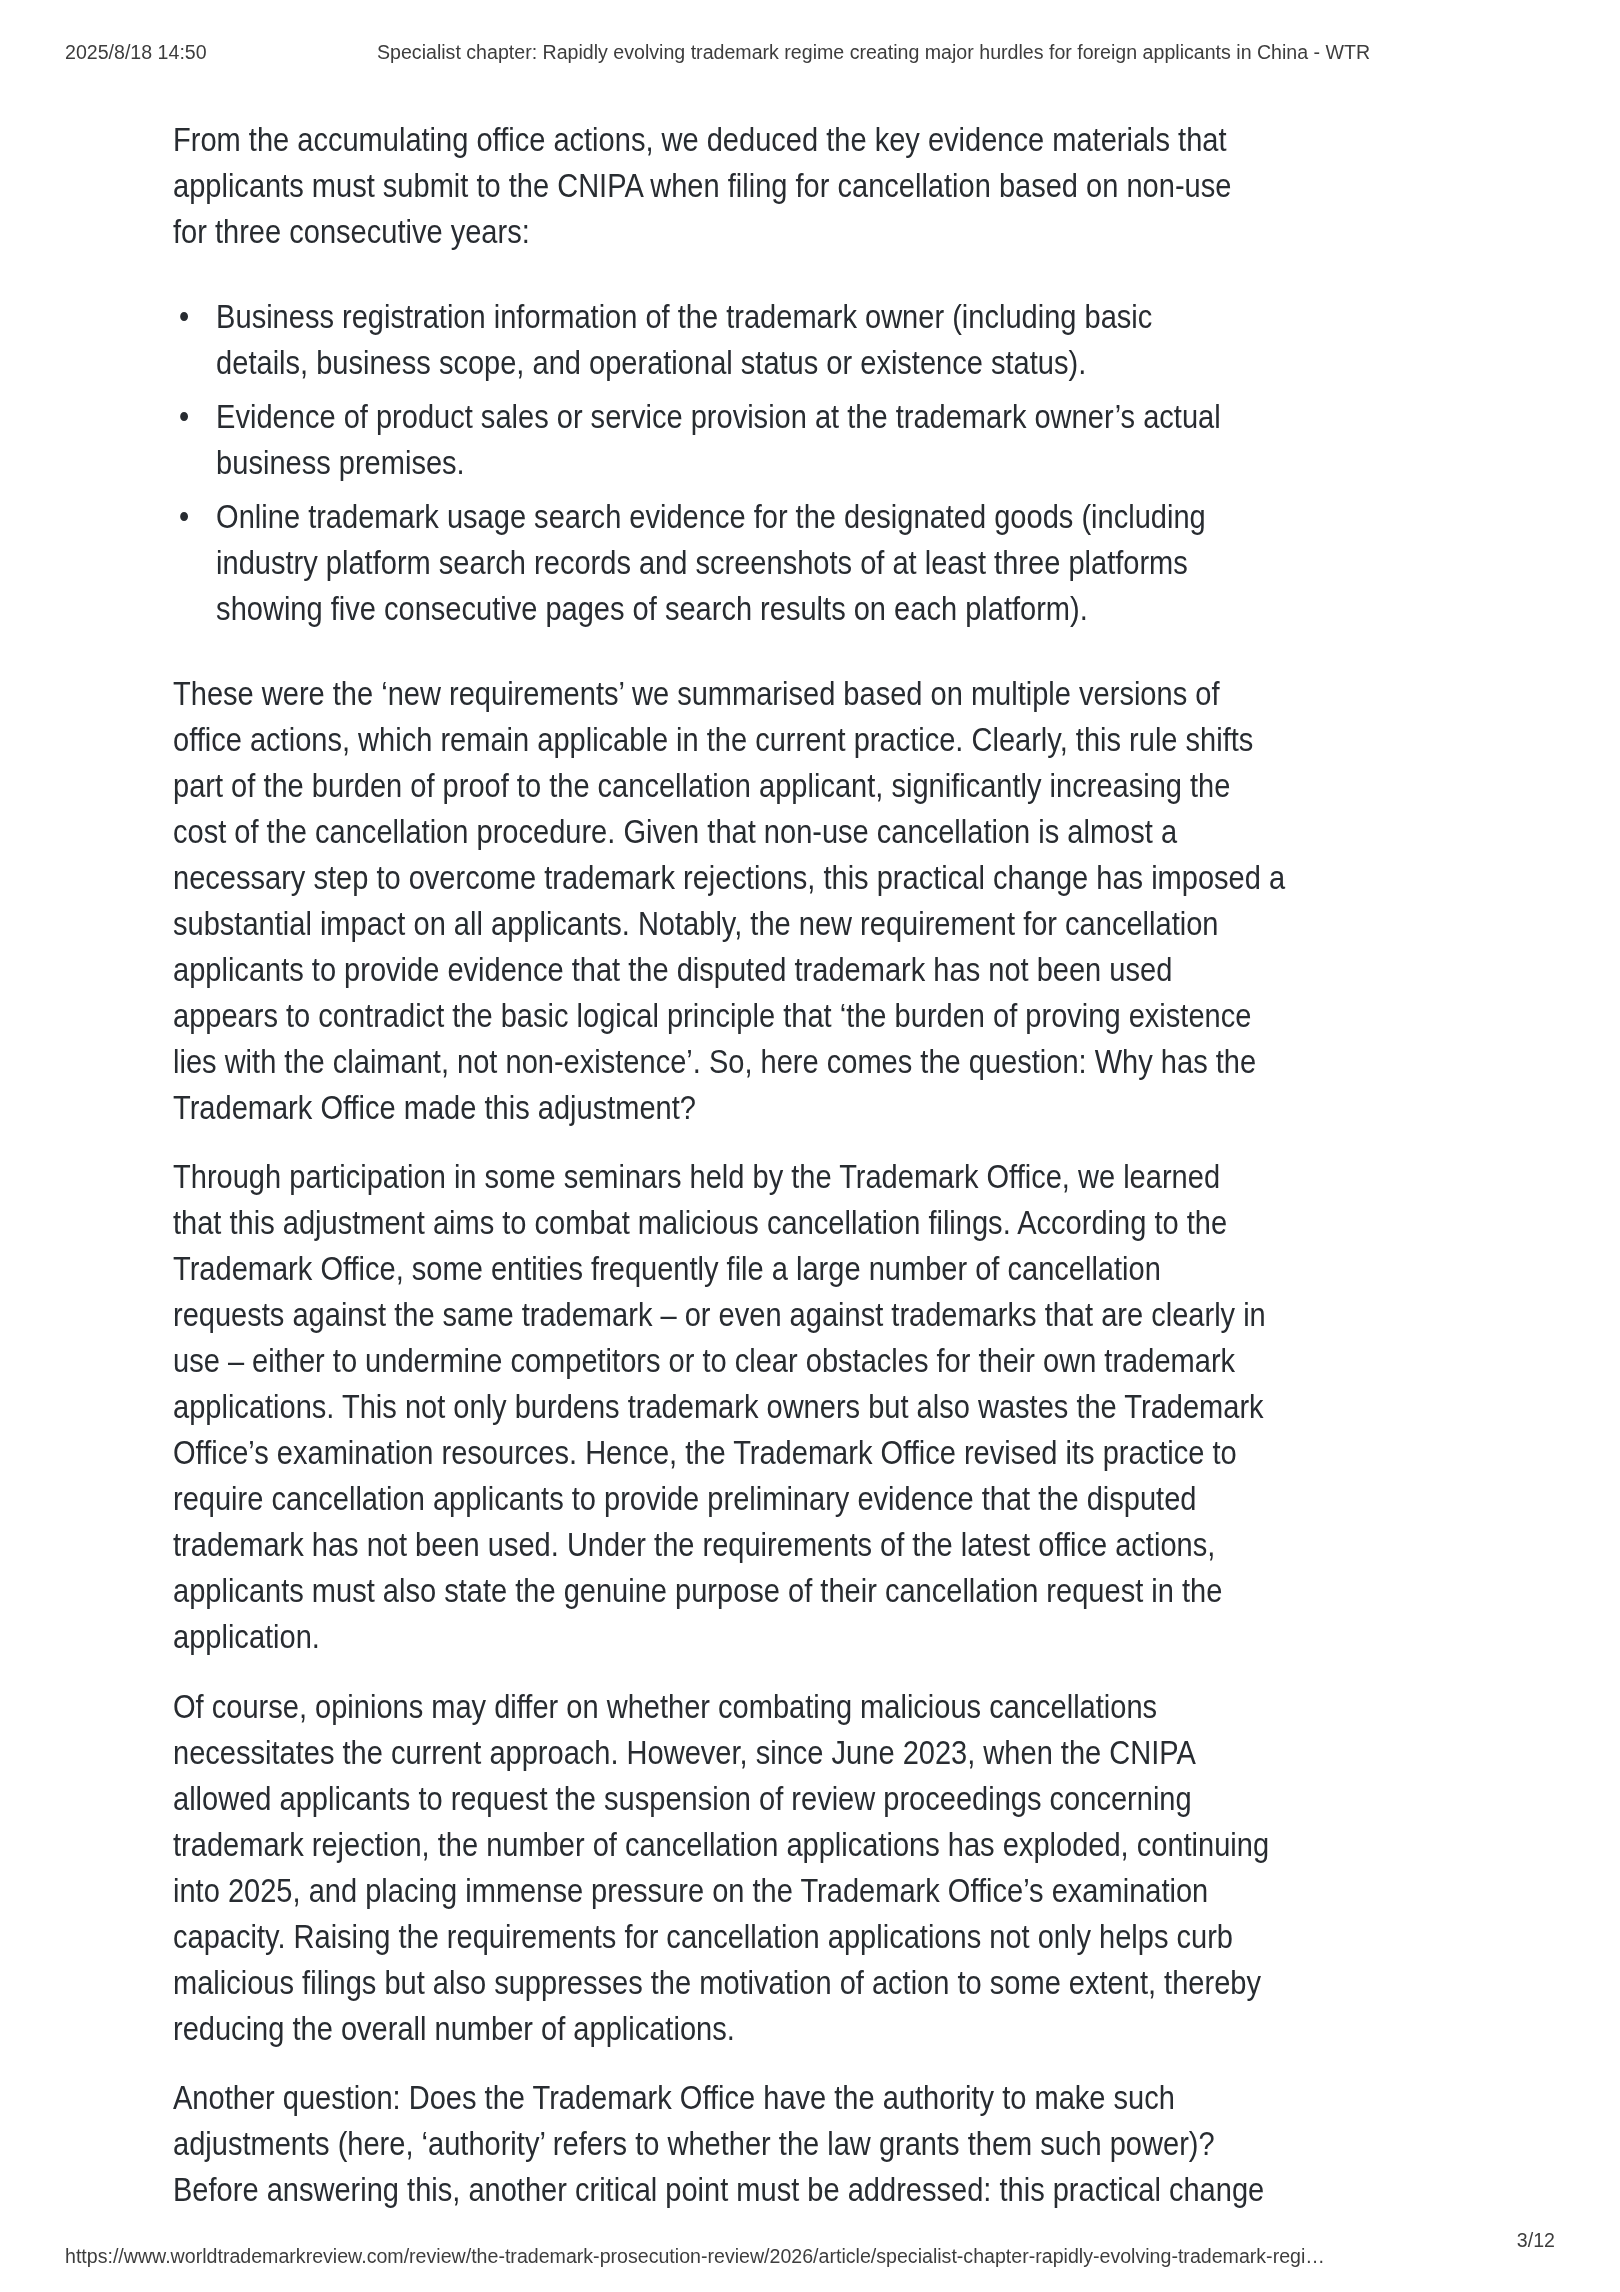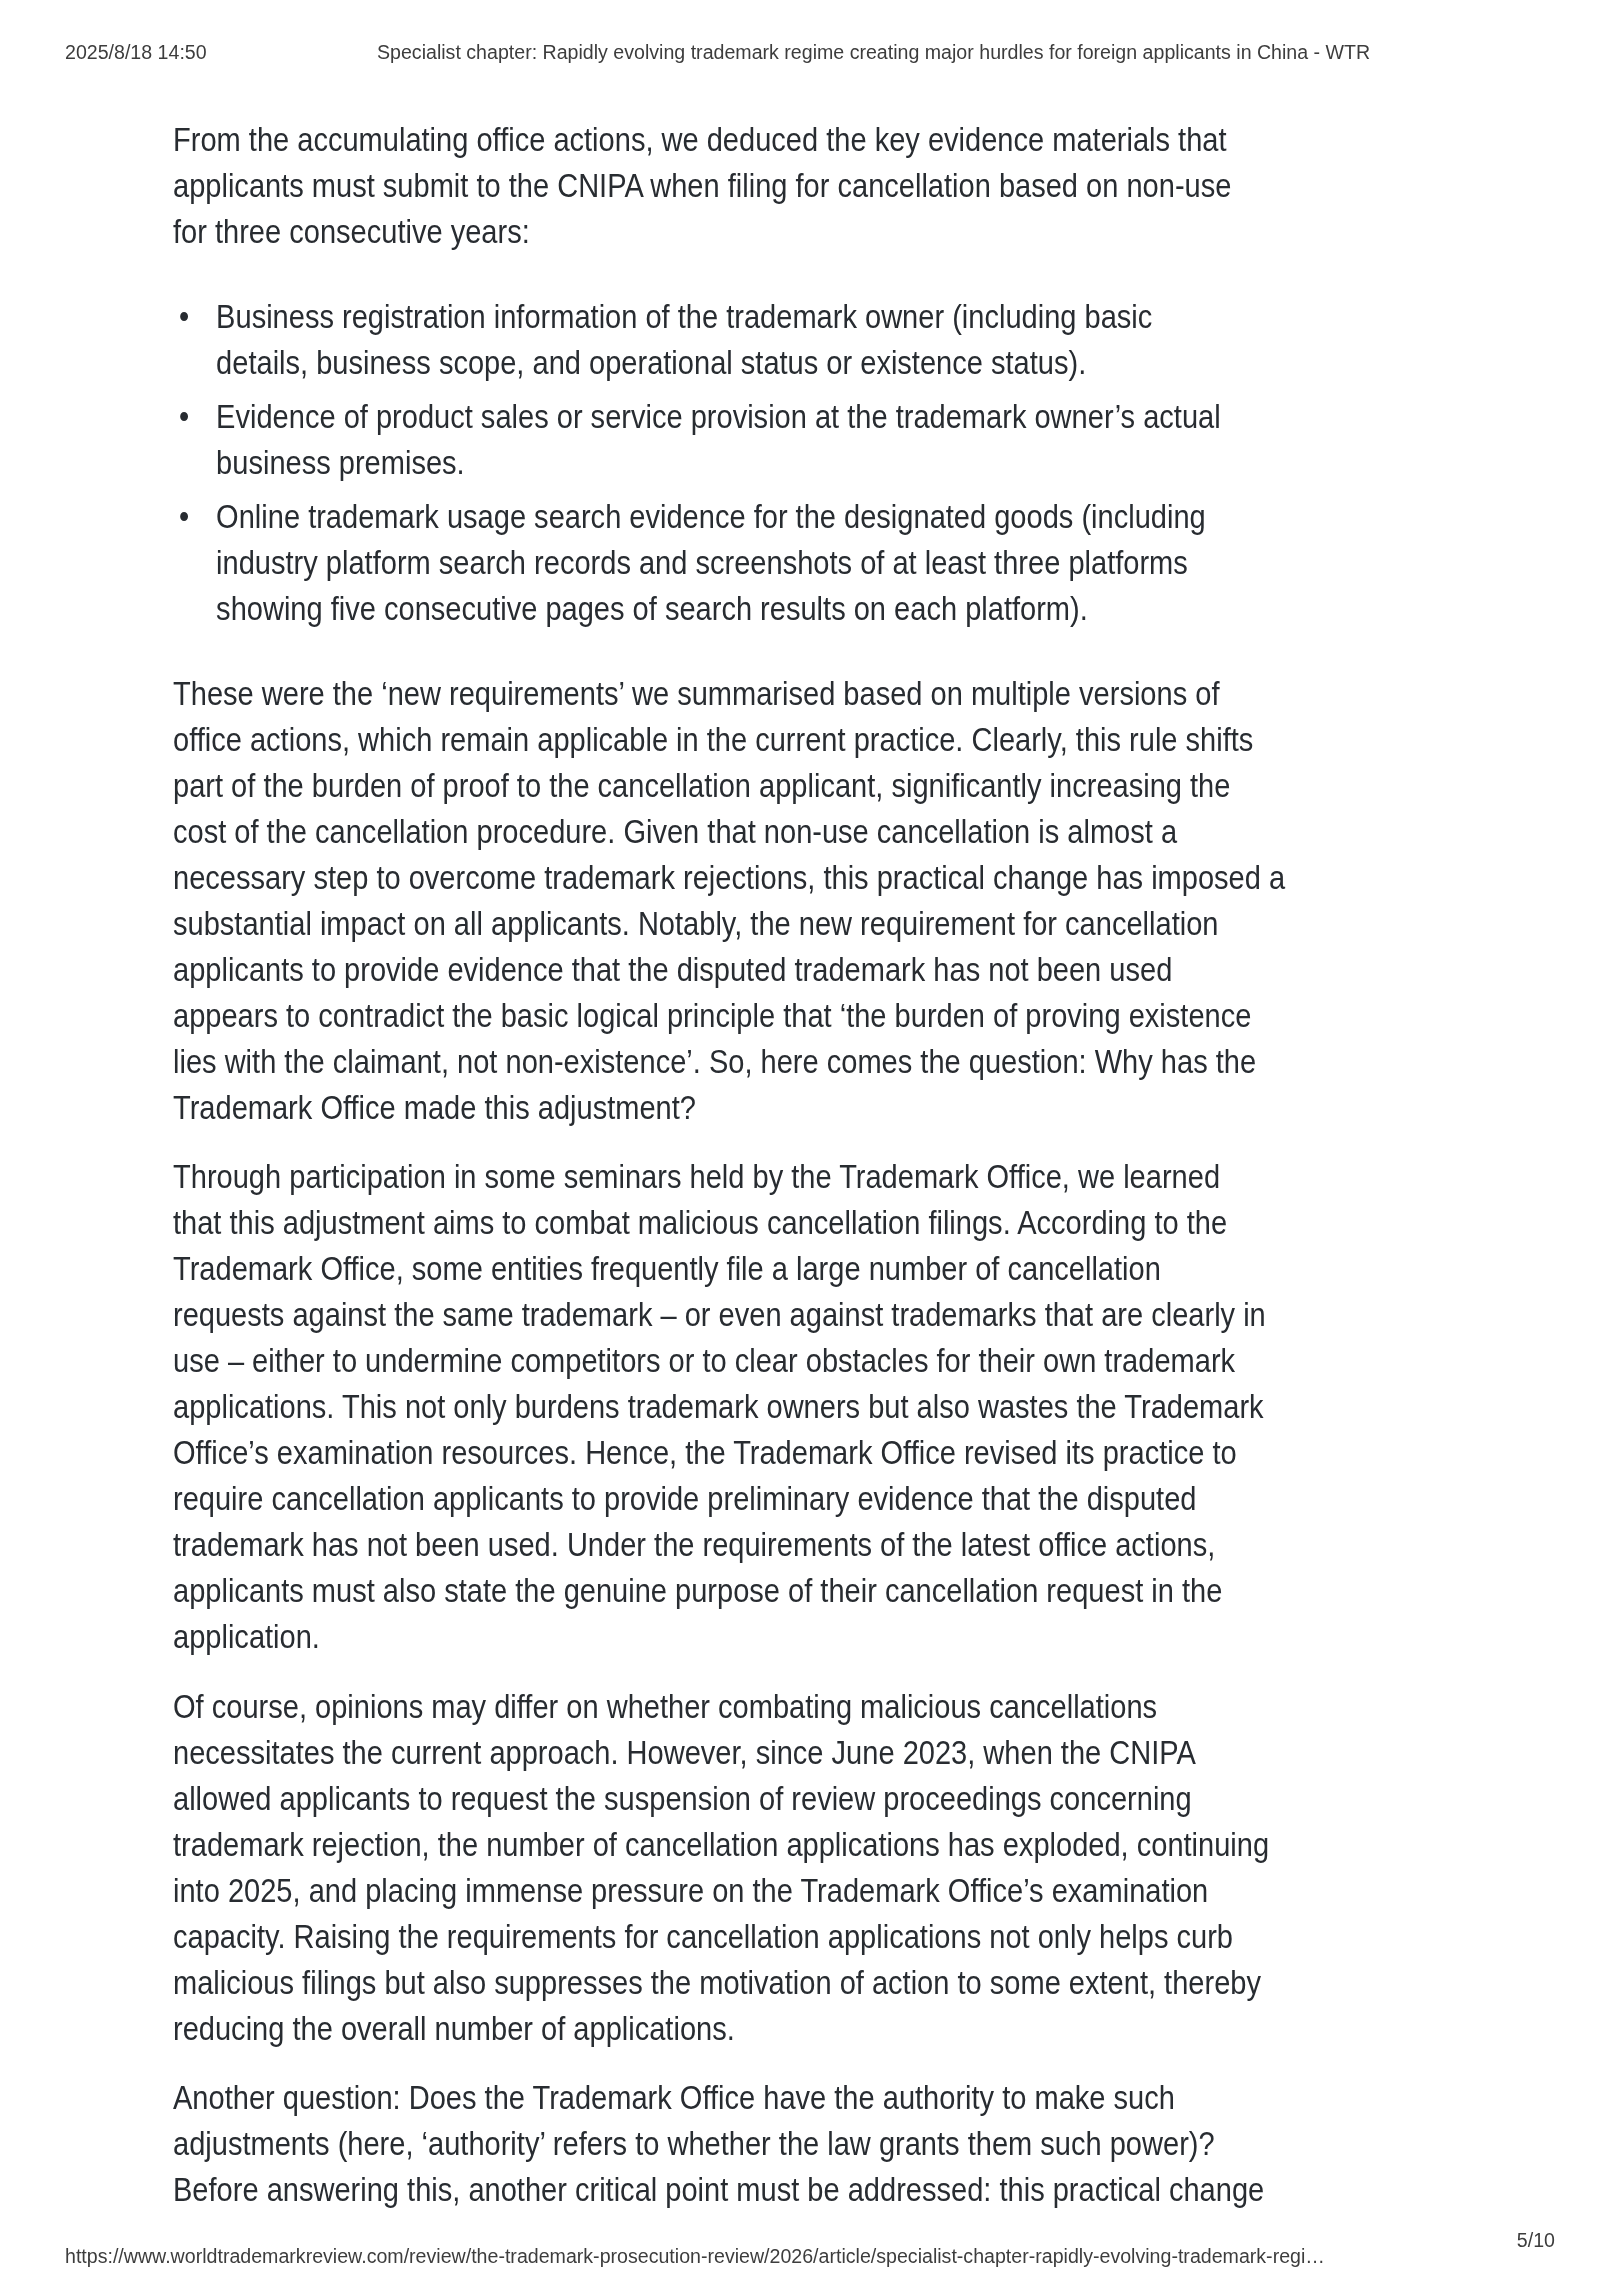--- a/index.html
+++ b/index.html
@@ -123,17 +123,17 @@
 capacity. Raising the requirements for cancellation applications not only helps curb
 malicious filings but also suppresses the motivation of action to some extent, thereby
 reducing the overall number of applications.</p>
     <p>Another question: Does the Trademark Office have the authority to make such
 adjustments (here, ‘authority’ refers to whether the law grants them such power)?
 Before answering this, another critical point must be addressed: this practical change</p>
   </div>
 
   <div class="print-footer">
     <span class="footer-url">https://www.worldtrademarkreview.com/review/the-trademark-prosecution-review/2026/article/specialist-chapter-rapidly-evolving-trademark-regi…</span>
-    <span class="footer-page">5/10</span>
+    <span class="footer-page">3/12</span>
   </div>
 
 </div>
 
 
 </body></html>

